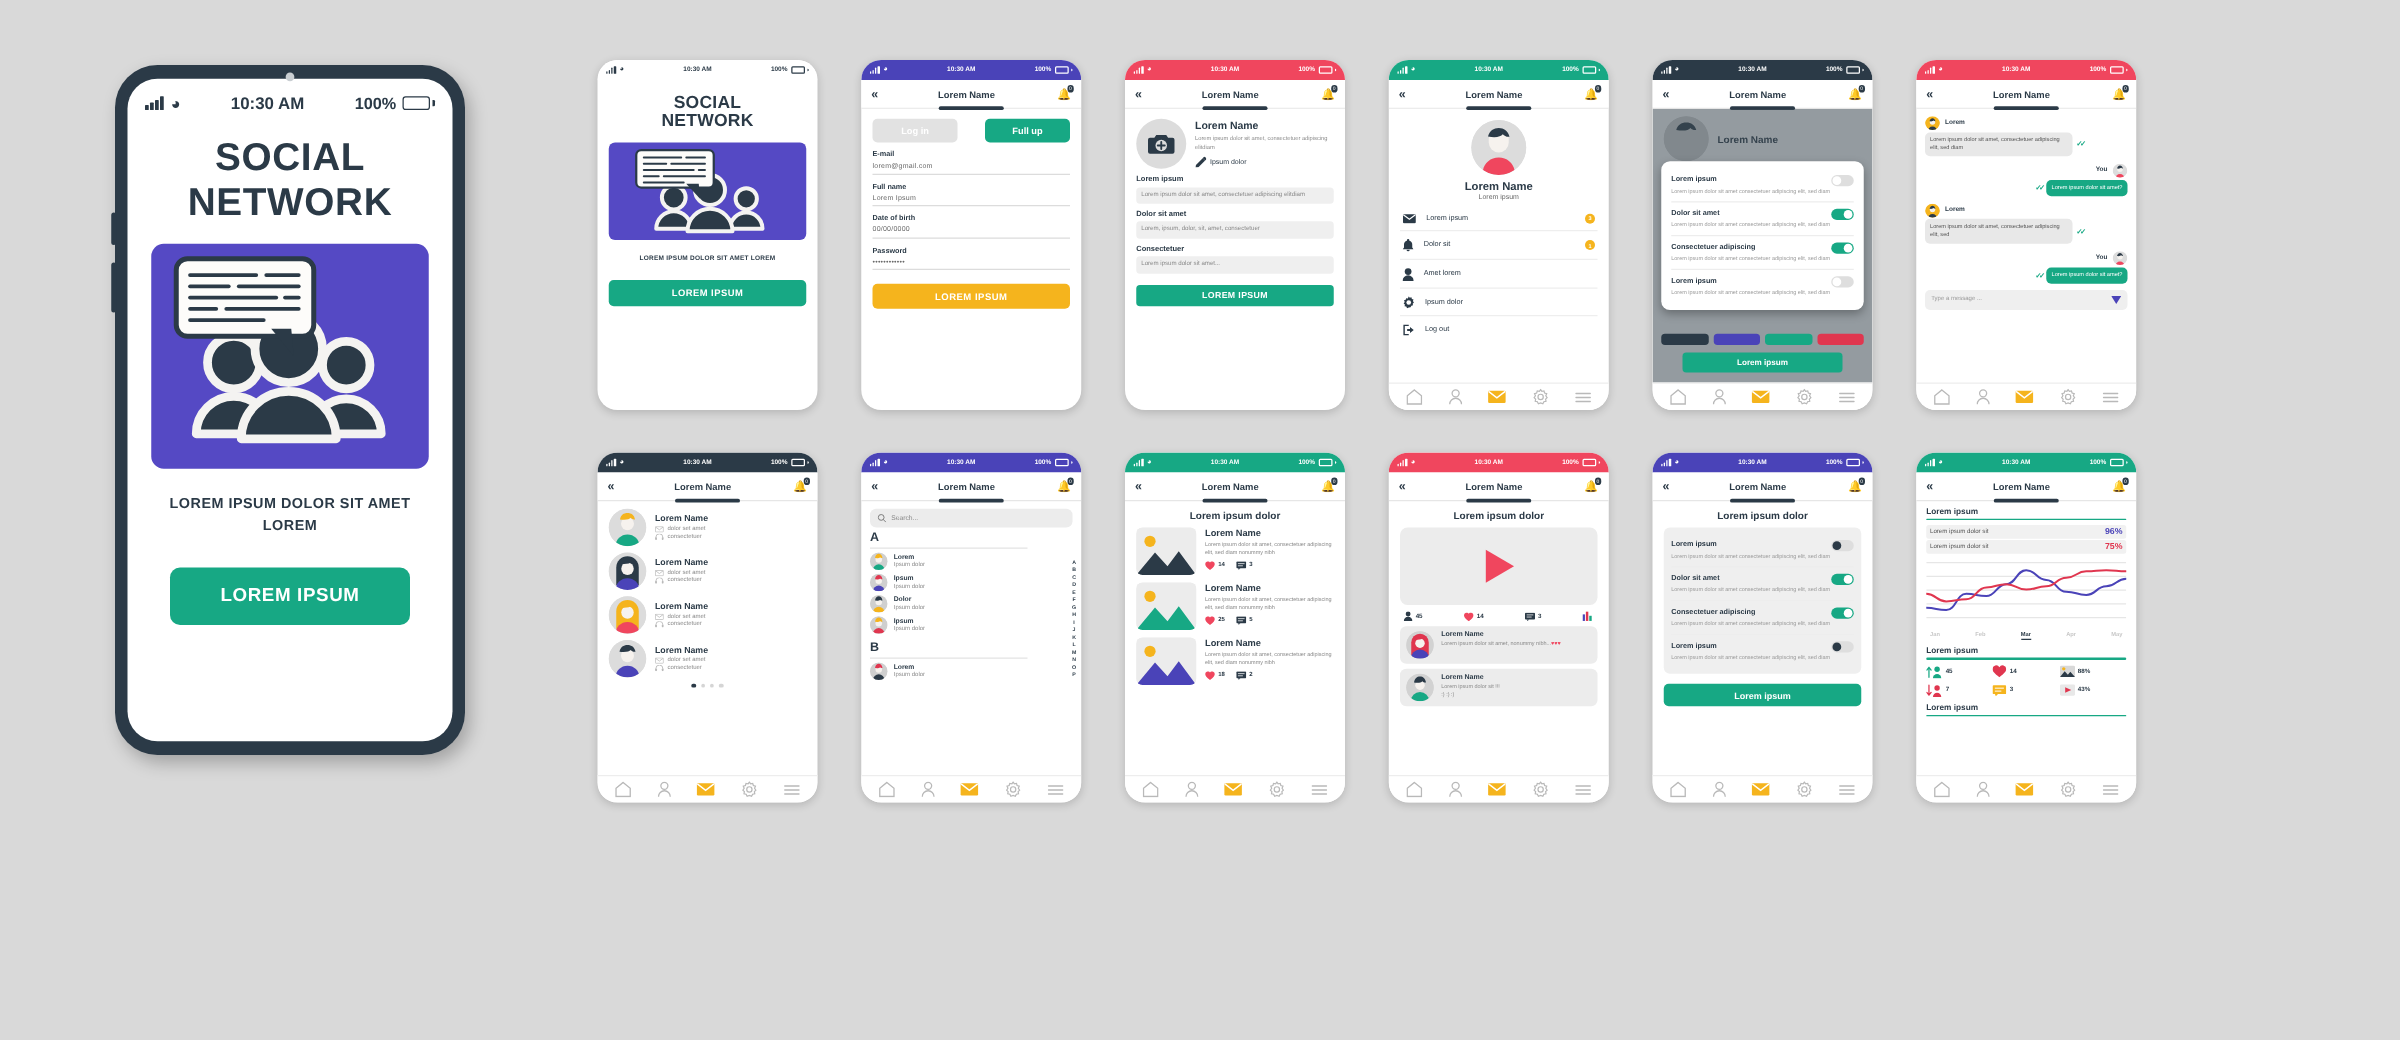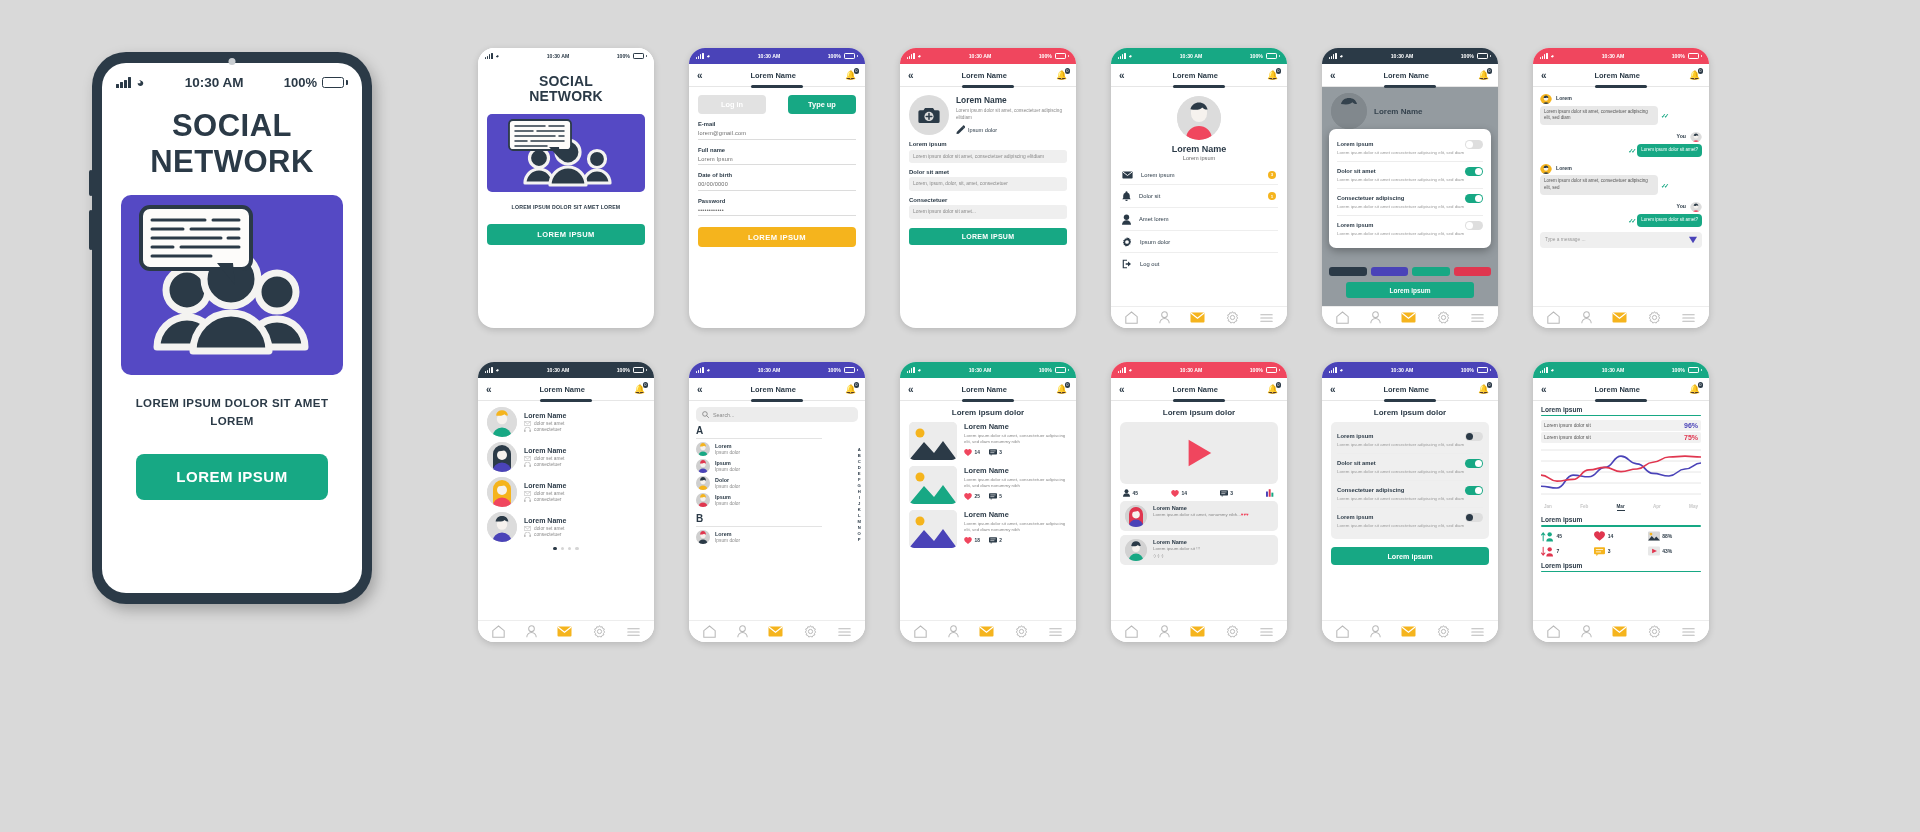--- a/index.html
+++ b/index.html
@@ -372,21 +372,21 @@
       </div>
       <div class="navbar">
         <span class="back">«</span>
         <span class="ttl">Lorem Name</span>
         <span class="bell">🔔<span class="dot">0</span></span>
       </div>
       <div class="navsep"></div>
       <div class="screen-body">
         <div class="seg">
           <div class="off">Log in</div>
-          <div class="on">Type up</div>
+          <div class="on">Full up</div>
         </div>
         <div class="fld">
           <div class="lb">E-mail</div>
           <div class="vl">lorem@gmail.com</div>
         </div>
         <div class="fld">
           <div class="lb">Full name</div>
           <div class="vl">Lorem Ipsum</div>
         </div>
         <div class="fld">

